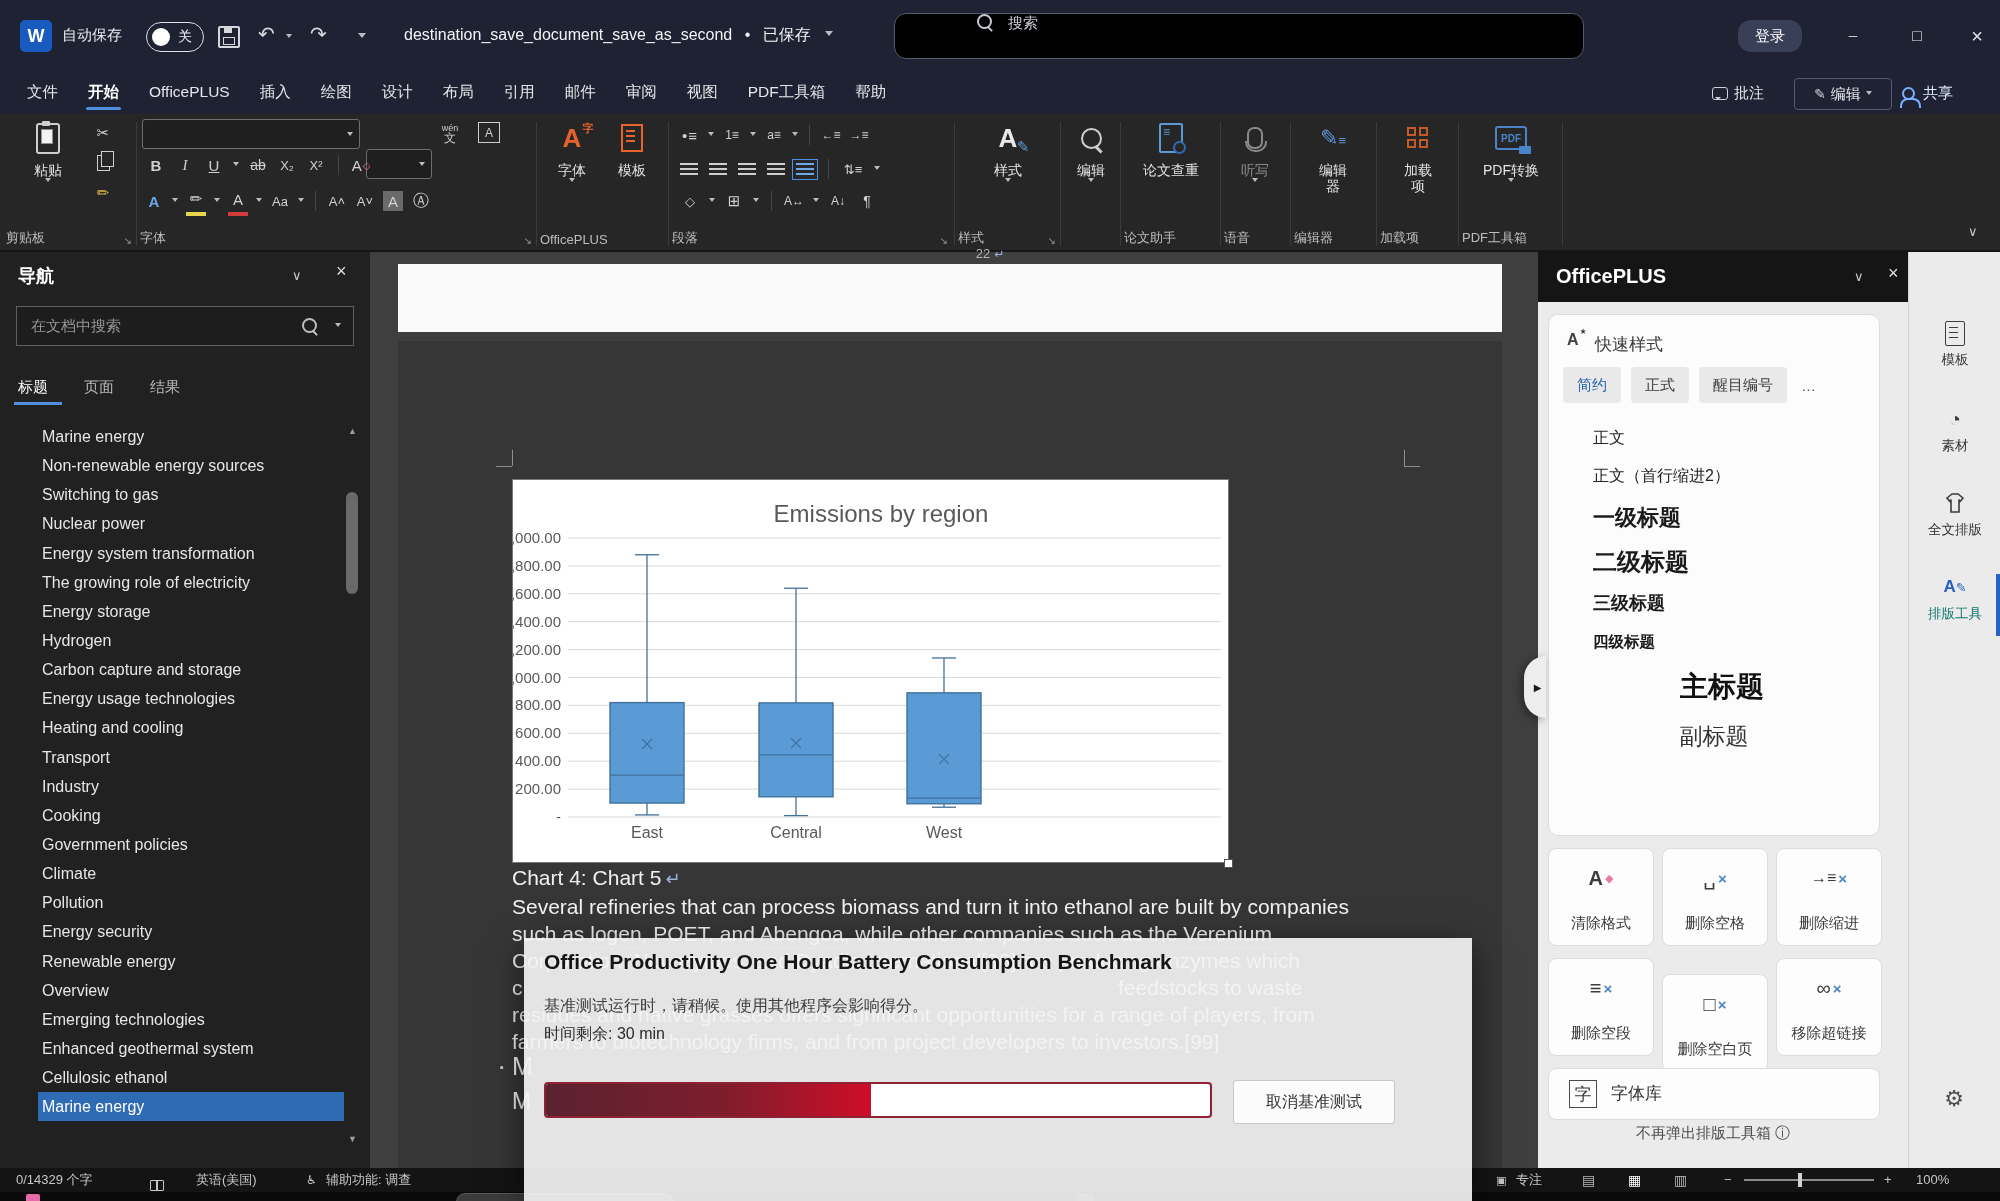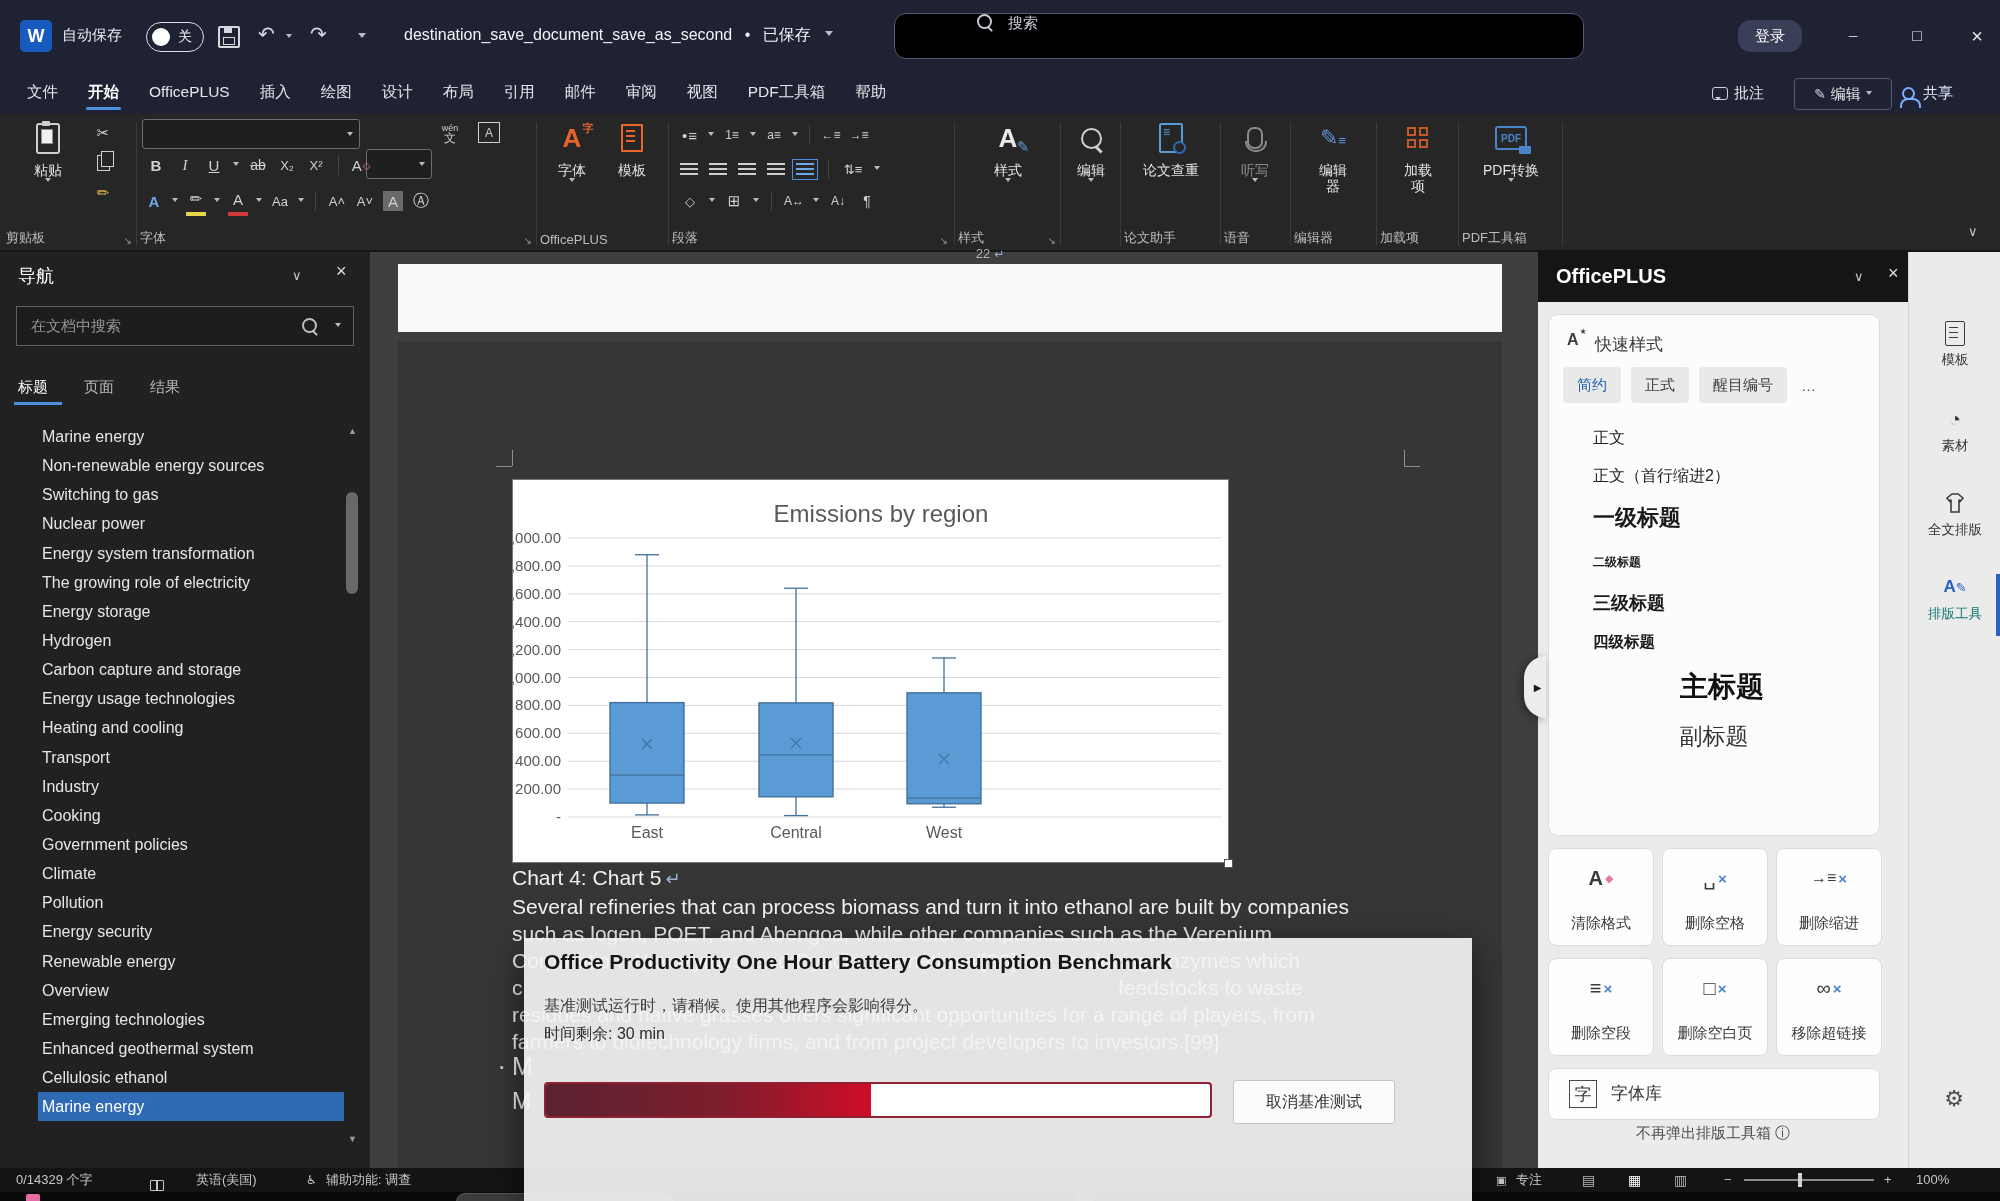--- a/index.html
+++ b/index.html
@@ -155,21 +155,21 @@
   #tp-card{position:absolute;left:10px;top:12px;width:330px;height:520px;background:#fcfcfc;border:1px solid #dcdcdc;border-radius:10px;}
   .qsico{font-size:16px;font-weight:bold;color:#3f3f3f;position:relative;}
   .qsico:after{content:"★";position:absolute;font-size:8px;top:-4px;right:-8px;color:#3f3f3f;}
   .chip{height:36px;border-radius:4px;background:#e9e9e9;display:flex;align-items:center;justify-content:center;
         padding:0 14px;font-size:15px;color:#3b3b3b;}
   .chip.active{color:#2563b0;}
   .chip.more{background:none;padding:0 4px;color:#555;}
   .stylerow{padding-left:44px;color:#262626;white-space:nowrap;}
   .st-body{height:38px;line-height:38px;font-size:16px;}
   .st-h1{height:46px;line-height:46px;font-size:22px;font-weight:bold;color:#1a1a1a;}
-  .st-h2{height:42px;line-height:42px;font-size:12px;font-weight:bold;color:#1a1a1a;}
+  .st-h2{height:42px;line-height:42px;font-size:24px;font-weight:bold;color:#1a1a1a;}
   .st-h3{height:40px;line-height:40px;font-size:18px;font-weight:bold;color:#1a1a1a;}
   .st-h4{height:38px;line-height:38px;font-size:15.5px;font-weight:bold;color:#1a1a1a;}
   .st-main{height:52px;line-height:52px;font-size:28px;font-weight:bold;text-align:center;padding-left:16px;color:#111;}
   .st-sub{height:46px;line-height:46px;font-size:23px;text-align:center;padding-left:0;color:#333;}
   .toolbtn{position:absolute;width:104px;height:96px;background:#fdfdfd;border:1px solid #dcdcdc;border-radius:8px;}
   .toolbtn .tlabel{position:absolute;bottom:12px;left:0;right:0;text-align:center;font-size:15px;color:#3a3a3a;}
   .ticon{position:absolute;top:12px;left:0;right:0;height:34px;display:flex;align-items:center;justify-content:center;
          font-size:20px;color:#3a3a3a;}
   .ticon:after{content:"×";color:#4a84c8;font-size:15px;font-weight:bold;margin-left:2px;vertical-align:-4px;}
   .ti0:before{content:"A";font-weight:bold;} .ti0:after{content:"◆";color:#e77b9b;font-size:11px;}
@@ -482,21 +482,21 @@
       <span class="dar sm"></span>
     </div>
     <div class="grp-label">PDF工具箱</div>
   </div>
   <div class="vsep" style="left:1562px;"></div>
   <span class="abs chev" style="left:1968px;top:108px;"></span>
 </div>
 <div class="abs" id="ribbonedge"></div>
 
 <div class="abs" id="navpane">
-  <div class="abs" style="left:18px;top:12px;font-size:18px;font-weight:normal;color:#fff;">导航</div>
+  <div class="abs" style="left:18px;top:12px;font-size:18px;font-weight:bold;color:#fff;">导航</div>
   <span class="abs chev" style="left:292px;top:14px;"></span>
   <span class="abs" style="left:336px;top:9px;font-size:18px;color:#e0e0e0;">×</span>
   <div class="abs" id="nav-search">
     <span style="margin-left:14px;font-size:15px;color:#969696;">在文档中搜索</span>
     <span class="mag" style="position:absolute;right:36px;top:11px;border-color:#bdbdbd;"></span>
     <span class="dar sm" style="position:absolute;right:12px;top:16px;"></span>
   </div>
   <div class="navtab active" style="left:18px;">标题</div>
   <div class="navtab" style="left:84px;">页面</div>
   <div class="navtab" style="left:150px;">结果</div>
@@ -666,21 +666,21 @@
         <div class="tlabel">删除空格</div>
       </div>
       <div class="toolbtn" style="left: 238px; top: 546px;">
         <div class="ticon ti2"></div>
         <div class="tlabel">删除缩进</div>
       </div>
       <div class="toolbtn" style="left: 10px; top: 656px;">
         <div class="ticon ti3"></div>
         <div class="tlabel">删除空段</div>
       </div>
-      <div class="toolbtn" style="left: 124px; top: 656px;">
+      <div class="toolbtn" style="left: 124px; top: 672px;">
         <div class="ticon ti4"></div>
         <div class="tlabel">删除空白页</div>
       </div>
       <div class="toolbtn" style="left: 238px; top: 656px;">
         <div class="ticon ti5"></div>
         <div class="tlabel">移除超链接</div>
       </div>
     </div>
   <div id="fontlib">
     <span class="zibox">字</span>

